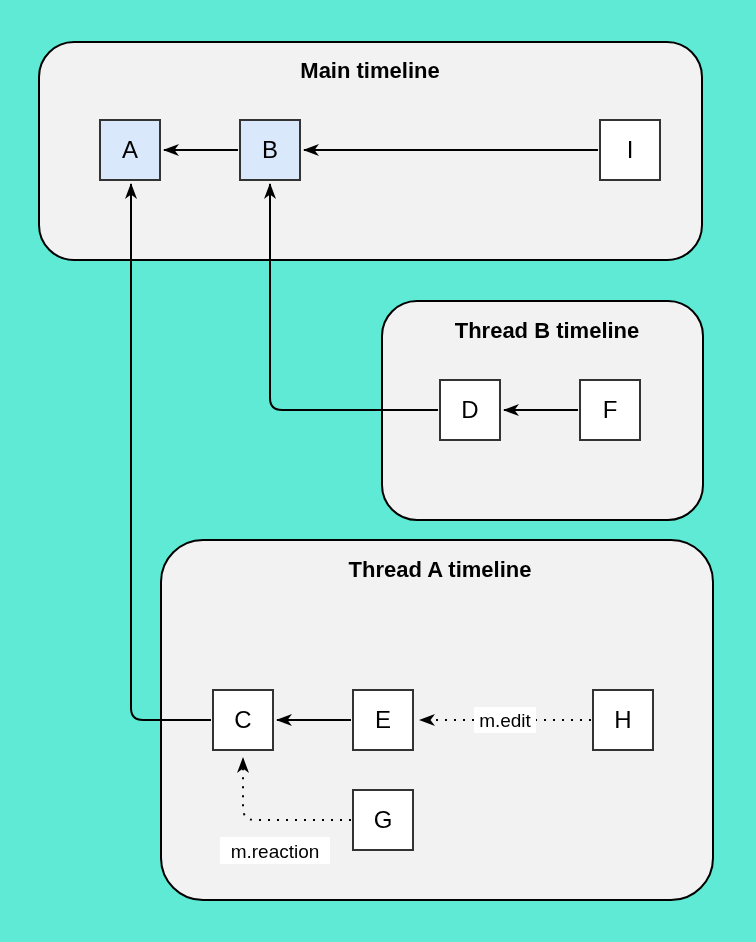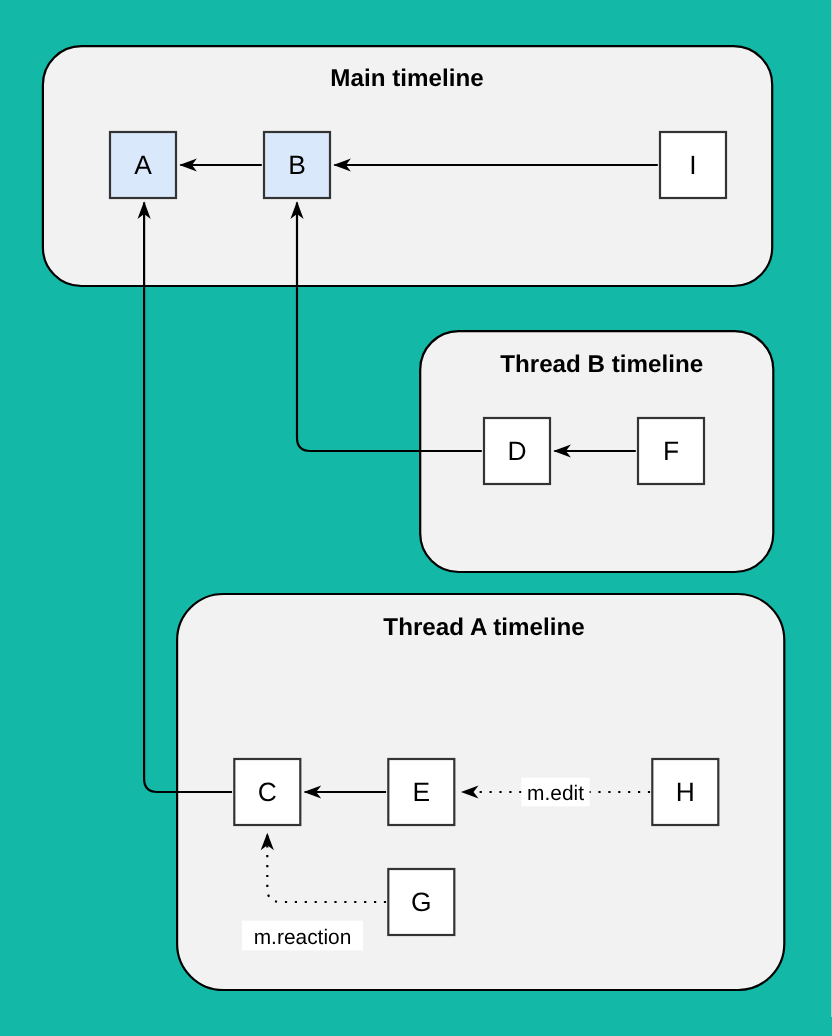--- a/index.html
+++ b/index.html
@@ -5,21 +5,21 @@
   html, body {
     margin: 0;
     padding: 0;
     background: #ffffff;
     font-family: "Liberation Sans", sans-serif;
   }
   .canvas {
     position: relative;
     width: 756px;
     height: 942px;
-    background: #14b8a6;
+    background: #5eead4;
     overflow: hidden;
   }
   svg { display: block; }
   .container-title {
     font-family: "Liberation Sans", sans-serif;
     font-size: 22px;
     font-weight: bold;
     fill: #000000;
   }
   .node-label {

